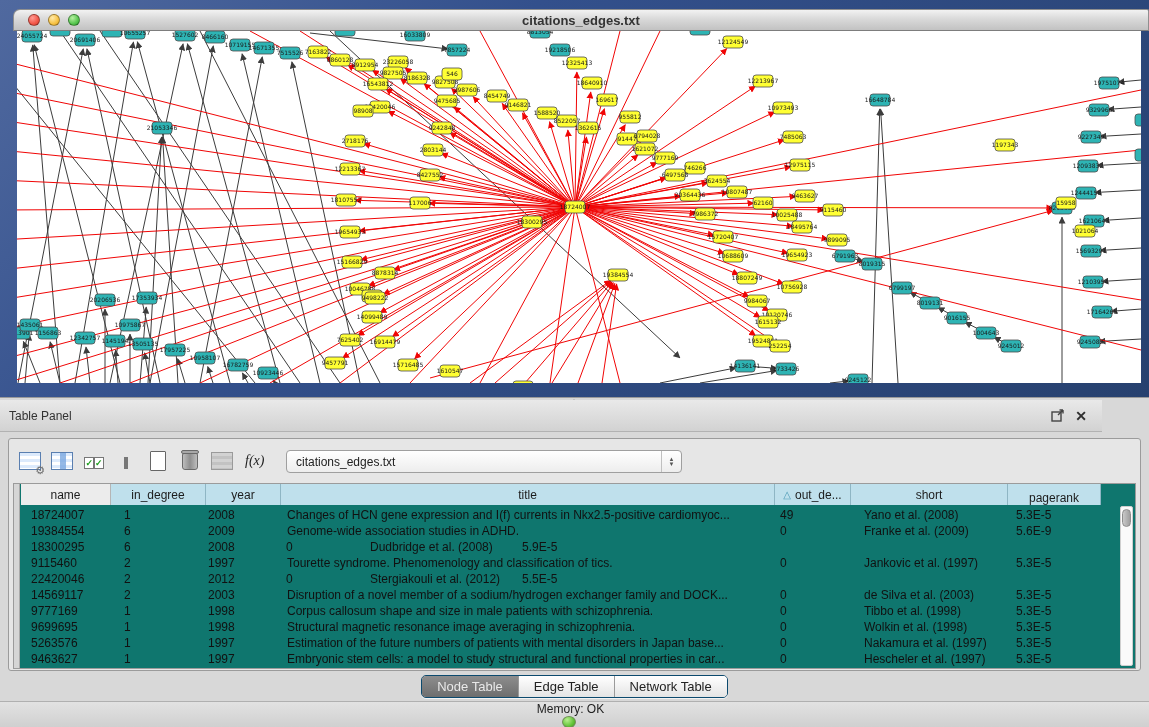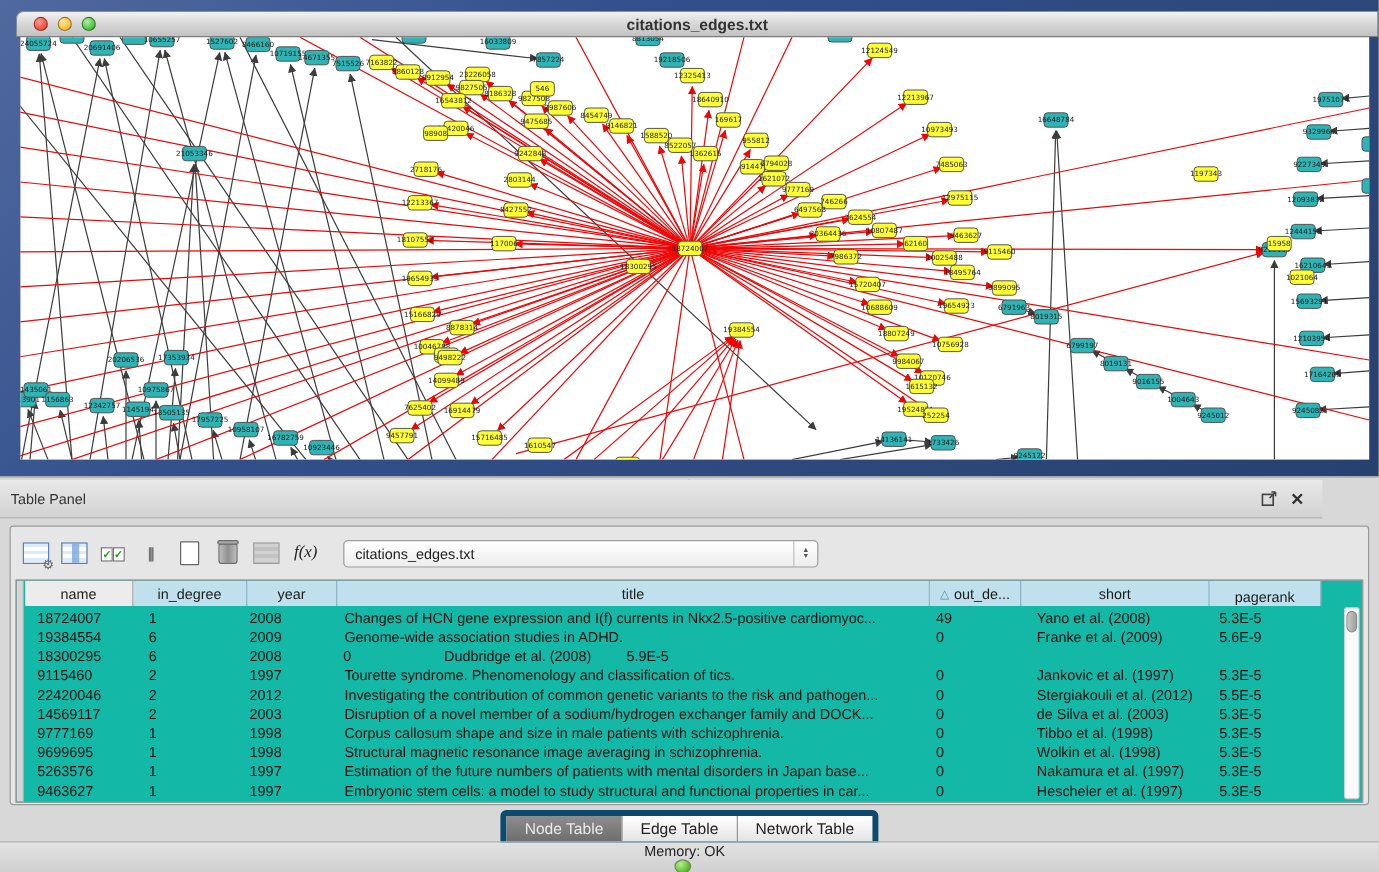--- a/index.html
+++ b/index.html
@@ -45,41 +45,41 @@
   .fx { font-family:"Liberation Serif", serif; font-style:italic; font-size:14px; color:#222; margin:0 8px 0 4px; }
   #table-combo { position:absolute; left:277px; top:11px; width:396px; height:23px;
                  background:linear-gradient(#ffffff,#ededed); border:1px solid #9f9f9f; border-radius:4px;
                  display:flex; align-items:center; font-size:12px; color:#222; }
   #table-combo .val { padding-left:9px; flex:1; }
   #combo-arrows { width:20px; height:100%; border-left:1px solid #c0c0c0; display:flex; flex-direction:column;
                   align-items:center; justify-content:center; color:#555; }
   #combo-arrows span { font-size:6px; line-height:5px; }
 
   #tablewrap { position:absolute; left:4px; top:44px; width:1123px; height:186px;
-               background:#14b8a6; border:1px solid #9b9b9b; overflow:hidden; }
+               background:#0f766e; border:1px solid #9b9b9b; overflow:hidden; }
   #rowstrip { position:absolute; left:0; top:0; width:6px; height:100%; background:#d6d6d6; border-right:1px solid #aaa; }
   #thead { position:absolute; left:7px; top:0; height:21px; display:flex; border-bottom:2px solid #555; }
   .th { height:21px; font-size:12px; color:#1c1c1c; background:#bfe0ec;
         border-right:1px solid #8fb6c4; display:flex; align-items:center; justify-content:center; }
   .th.name-col { background:#ececec; border-right:1px solid #b5b5b5; }
   .th .sort { color:#4d9ab5; font-size:10px; margin-right:4px; }
   #tbody { position:absolute; left:7px; top:23px; }
   .tr { display:flex; height:16px; }
   .td { font-size:12px; color:#111; line-height:16px; white-space:nowrap; overflow:hidden; }
   .c0{width:90px; padding-left:10px;} .c1{width:95px; padding-left:13px;} .c2{width:75px; padding-left:2px;}
   .c3{width:494px; padding-left:6px;align-items:center;} .c4{width:76px; padding-left:5px;} .c5{width:157px; padding-left:13px;}
   .c6{width:93px; padding-left:8px;align-items:flex-end;}
   #vscroll { position:absolute; right:2px; top:22px; bottom:2px; width:13px;
              background:#fafafa; border:1px solid #cfcfcf; border-radius:2px; }
   #vthumb { position:absolute; left:1px; top:2px; width:9px; height:18px; border-radius:5px;
             background:linear-gradient(90deg,#c9c9c9,#9f9f9f); border:1px solid #8d8d8d; }
 
   
   #tabs { position:absolute; left:0; top:277px; width:1149px; display:flex; justify-content:center; }
-  #seg { display:flex; border:5px solid #0c4a6e; border-radius:5px; overflow:hidden;
+  #seg { display:flex; border:1px solid #0c4a6e; border-radius:5px; overflow:hidden;
          box-shadow:0 1px 0 rgba(255,255,255,.7); }
   .seg-btn { font-size:13px; padding:3px 15px; background:linear-gradient(#ffffff,#e4e4e4);
              color:#222; border-right:1px solid #9a9a9a; }
   .seg-btn:last-child { border-right:none; }
   .seg-btn.active { background:linear-gradient(#8d8d8d,#6e6e6e); color:#e9e9e9; }
 
   
   #statusbar { position:absolute; left:0; top:303px; width:1149px; height:27px;
                background:linear-gradient(#e2e2e2,#cfcfcf); border-top:1px solid #b0b0b0;
                display:flex; align-items:center; justify-content:flex-end;flex-direction:column; }
@@ -927,21 +927,20 @@
               <div class="td c2">1997</div>
               <div class="td c3">Tourette syndrome. Phenomenology and classification of tics.</div>
               <div class="td c4">0</div>
               <div class="td c5">Jankovic et al. (1997)</div>
               <div class="td c6">5.3E-5</div>
             </div>
             <div class="tr">
               <div class="td c0">22420046</div>
               <div class="td c1">2</div>
               <div class="td c2">2012</div>
-              <div class="td c3">Investigating the contribution of common genetic variants to the risk and pathogen...</div>
               <div class="td c4">0</div>
               <div class="td c5">Stergiakouli et al. (2012)</div>
               <div class="td c6">5.5E-5</div>
             </div>
             <div class="tr">
               <div class="td c0">14569117</div>
               <div class="td c1">2</div>
               <div class="td c2">2003</div>
               <div class="td c3">Disruption of a novel member of a sodium/hydrogen exchanger family and DOCK...</div>
               <div class="td c4">0</div>

